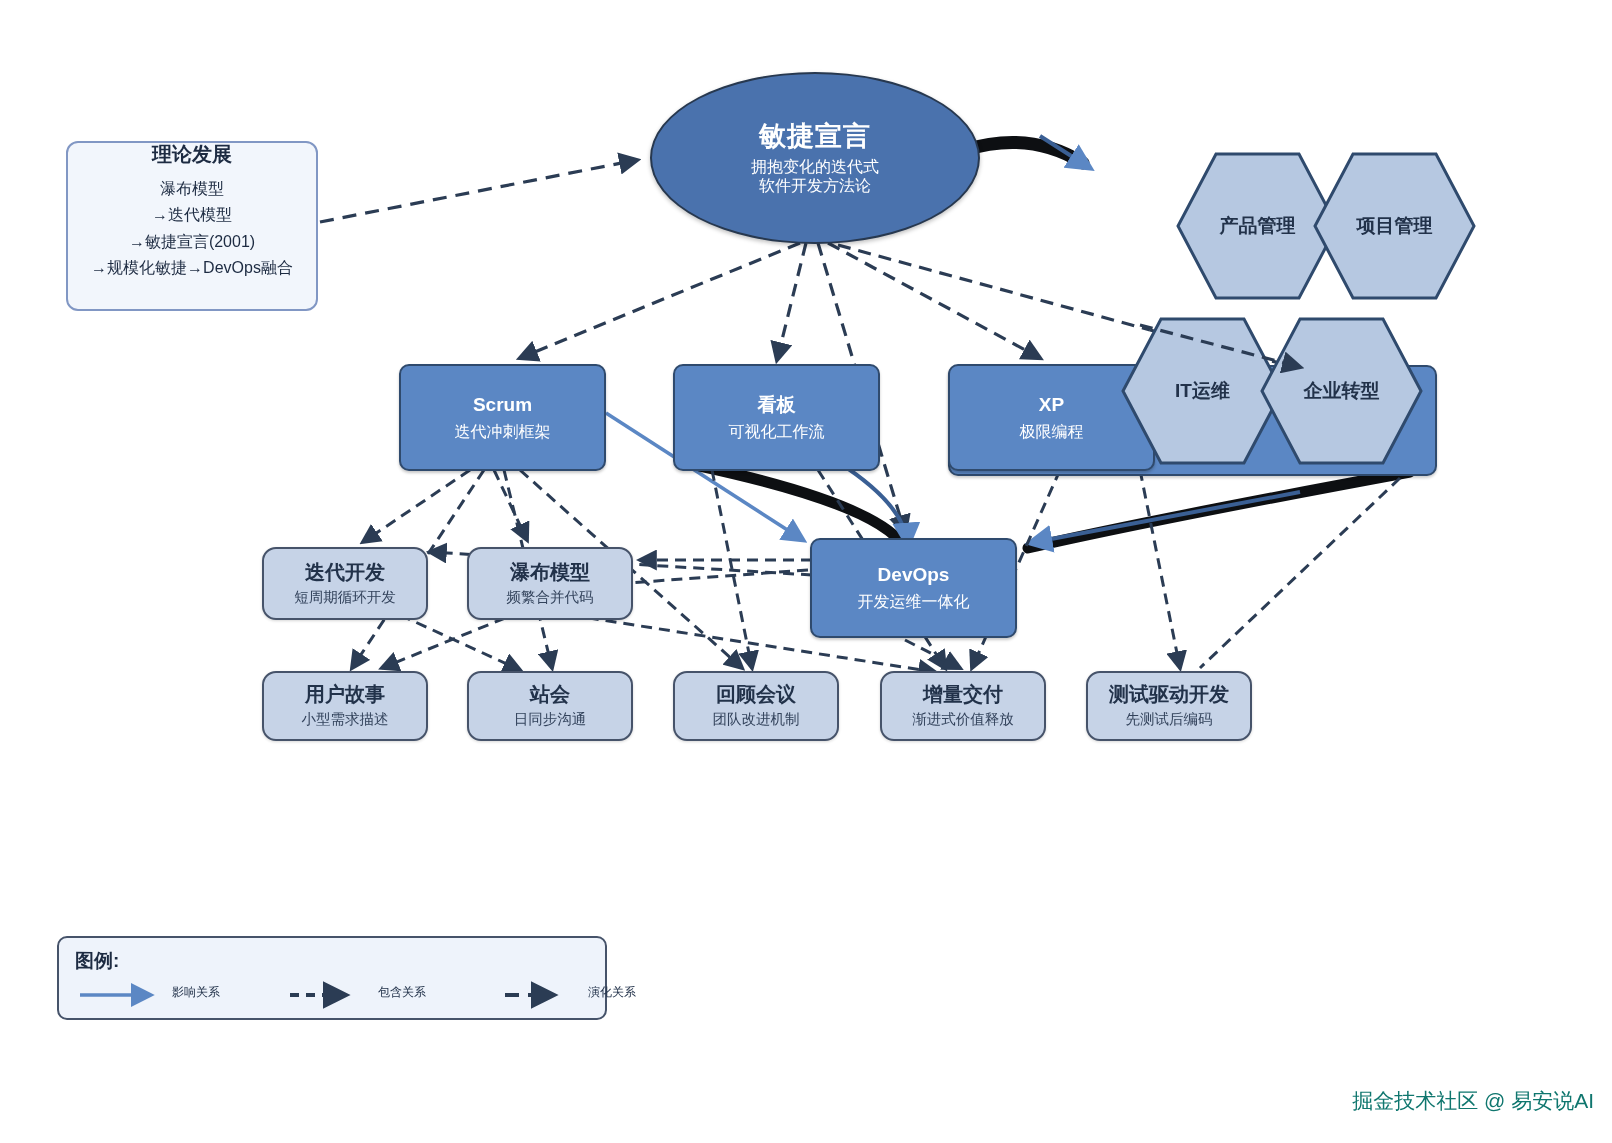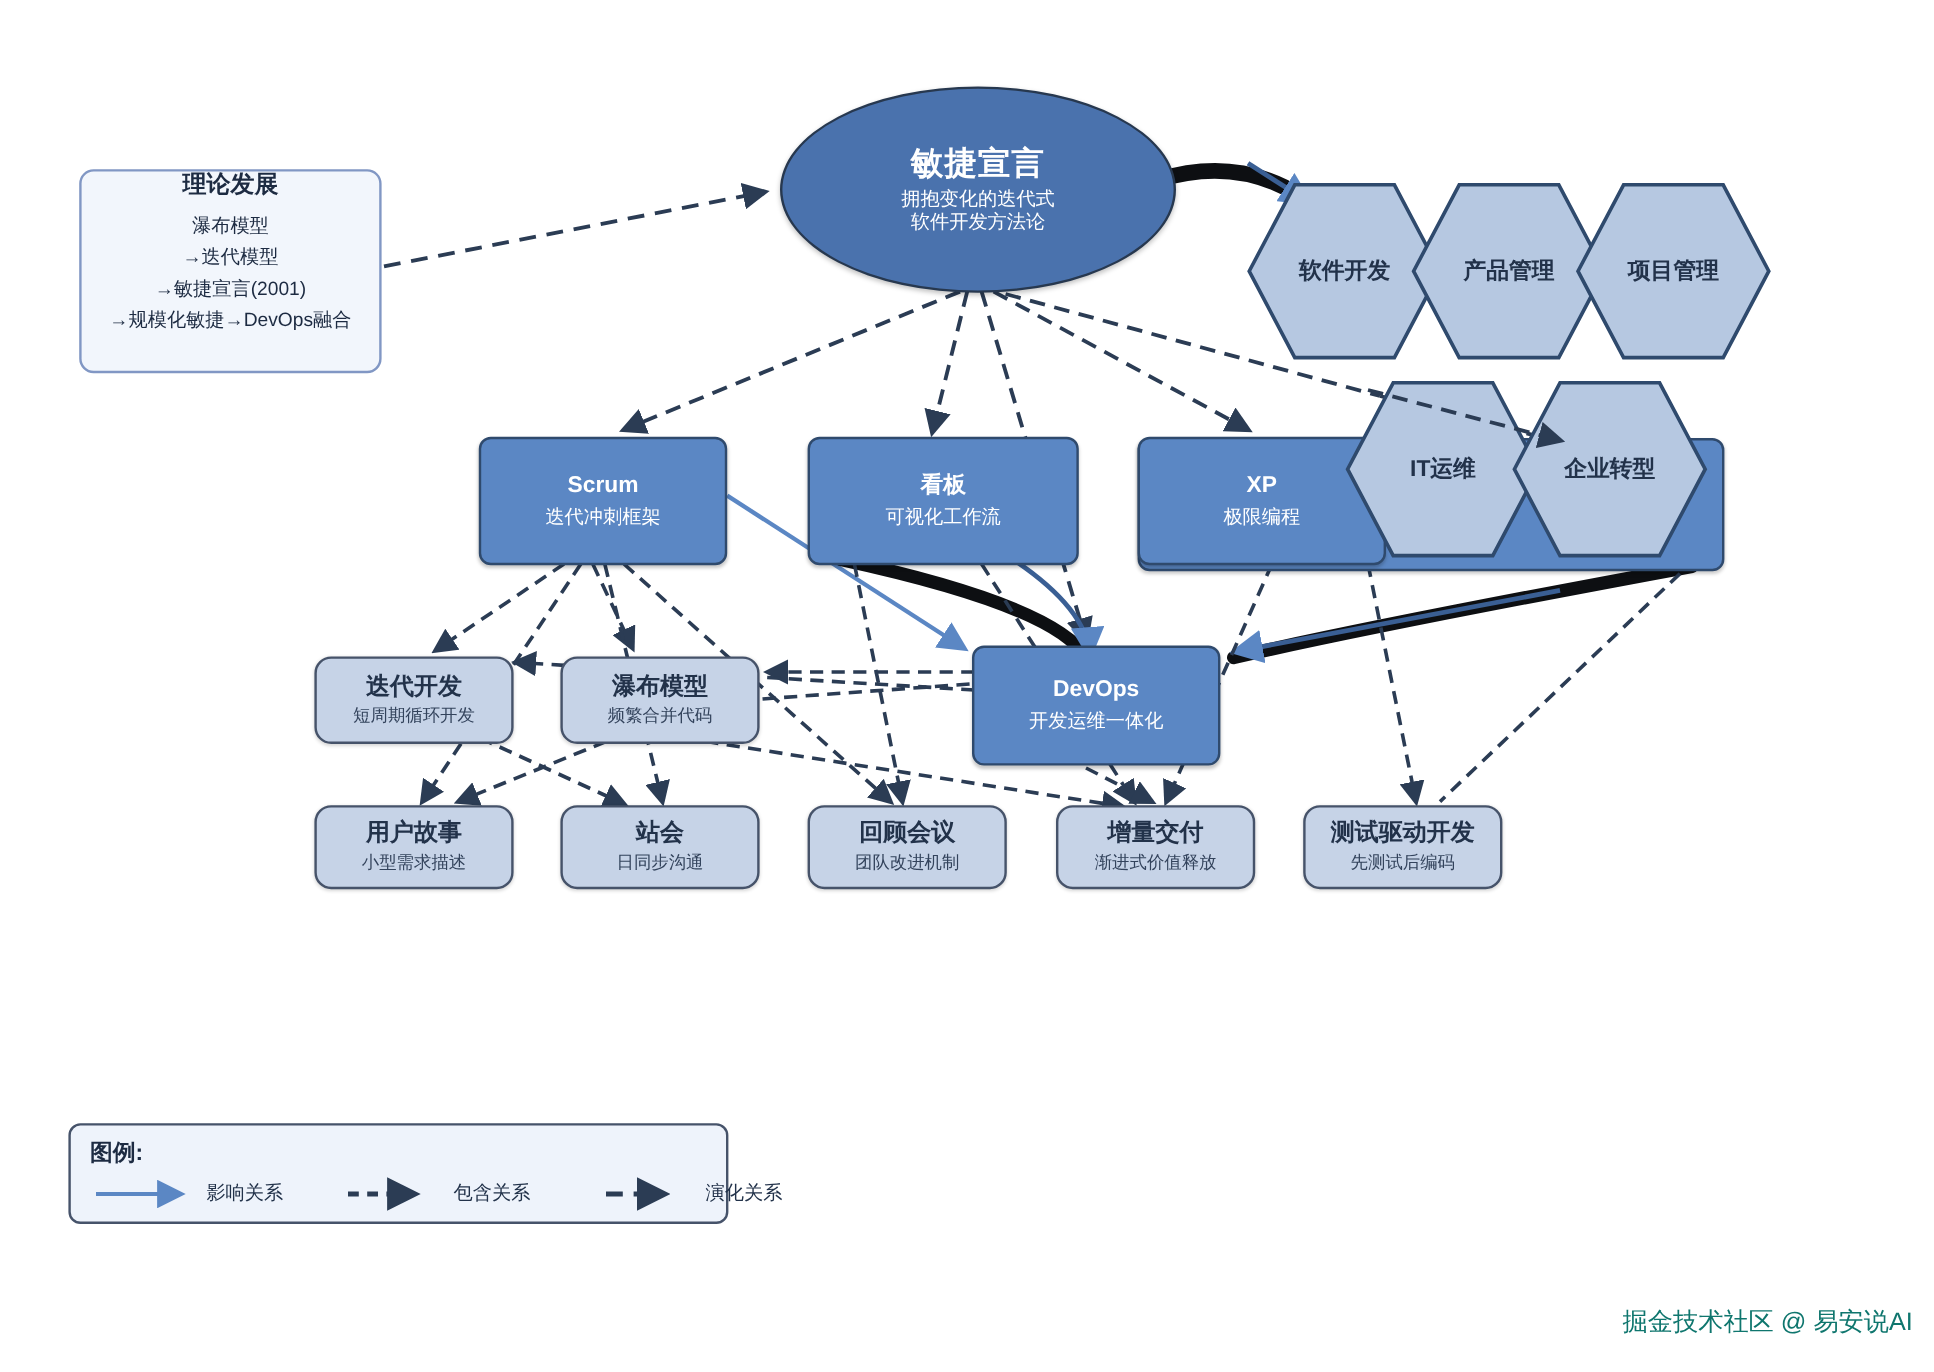--- a/index.html
+++ b/index.html
@@ -75,21 +75,21 @@
   }
   .hex svg{position:absolute;left:0;top:0;}
   .hex span{position:relative;z-index:2;}
 
   
   .legend{
     position:absolute;background:#eef3fb;border:2px solid #46536a;border-radius:10px;
     box-sizing:border-box;
   }
   .legend-title{position:absolute;left:16px;top:10px;font-size:19px;font-weight:bold;color:#1d2b42;}
-  .legend-label{position:absolute;font-size:16px;color:#22324a;white-space:nowrap;}
+  .legend-label{position:absolute;font-size:12px;color:#22324a;white-space:nowrap;}
 
   .watermark{
     position:absolute;right:18px;bottom:28px;font-size:21px;color:#0f766e;white-space:nowrap;
   }
 </style>
 </head>
 <body>
 
 <div id="canvas">
 
@@ -175,21 +175,21 @@
       <div class="ttl">敏捷宣言</div>
       <div class="sub">拥抱变化的迭代式</div>
       <div class="sub">软件开发方法论</div>
     </div>
 
     <div class="node box-dark" style="left:399px;top:364px;width:207px;height:107px;">
       <div class="ttl">Scrum</div>
       <div class="sub">迭代冲刺框架</div>
     </div>
 
-    <div class="node box-dark" style="left:673px;top:364px;width:226px;height:107px;">
+    <div class="node box-dark" style="left:673px;top:364px;width:207px;height:107px;">
       <div class="ttl">看板</div>
       <div class="sub">可视化工作流</div>
     </div>
 
     <div class="node box-dark" style="left:948px;top:364px;width:207px;height:107px;">
       <div class="ttl">XP</div>
       <div class="sub">极限编程</div>
     </div>
 
     <div class="node box-dark" style="left:810px;top:538px;width:207px;height:100px;">
@@ -229,26 +229,20 @@
 
     <div class="node box-light" style="left:1086px;top:671px;width:166px;height:70px;">
       <div class="ttl">测试驱动开发</div>
       <div class="sub">先测试后编码</div>
     </div>
 
   </div>
 
   <div class="layer-hex">
 
-    <div class="hex" style="left:1038px;top:151px;width:165px;height:150px;">
-      <svg width="165" height="150" viewBox="0 0 165 150">
-        <polygon points="41,3 124,3 162,75 124,147 41,147 3,75" fill="#b6c8e1" stroke="#2f4a6d" stroke-width="3"></polygon>
-      </svg>
-      <span>软件开发</span>
-    </div>
 
     <div class="hex" style="left:1175px;top:151px;width:165px;height:150px;">
       <svg width="165" height="150" viewBox="0 0 165 150">
         <polygon points="41,3 124,3 162,75 124,147 41,147 3,75" fill="#b6c8e1" stroke="#2f4a6d" stroke-width="3"></polygon>
       </svg>
       <span>产品管理</span>
     </div>
 
     <div class="hex" style="left:1312px;top:151px;width:165px;height:150px;">
       <svg width="165" height="150" viewBox="0 0 165 150">

